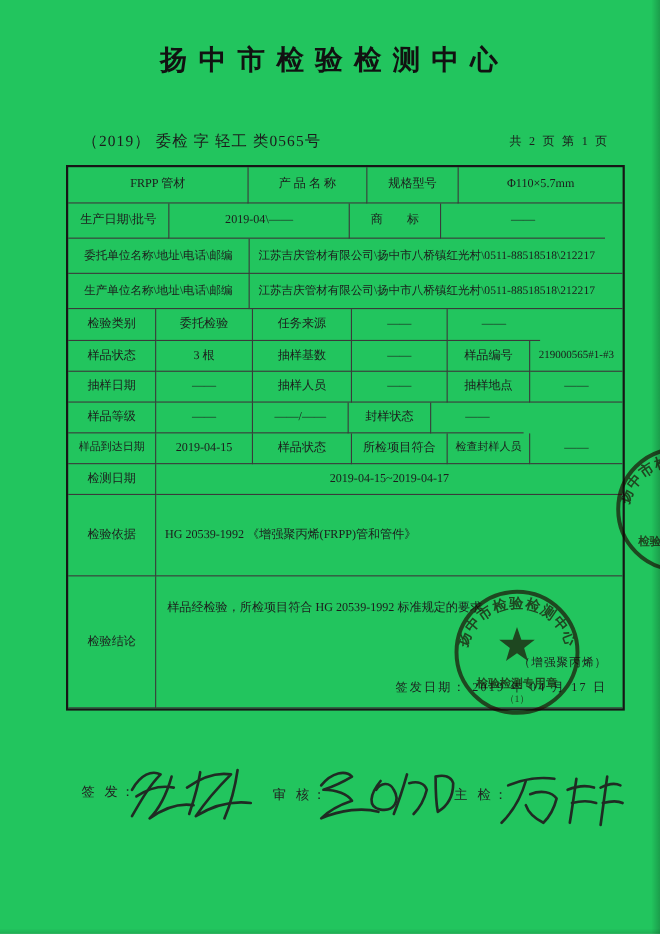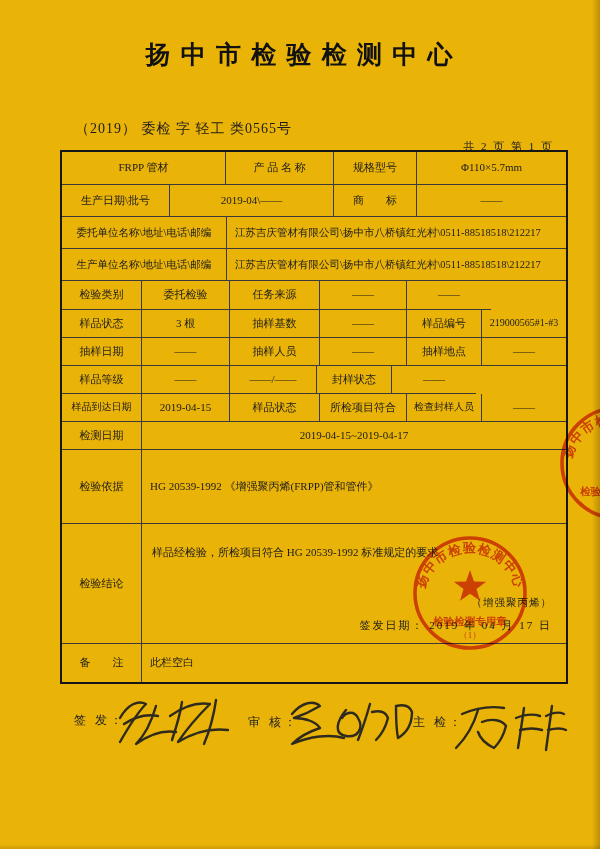--- a/index.html
+++ b/index.html
@@ -1,30 +1,30 @@
 <!DOCTYPE html>
 <html><head>
 <meta charset="utf-8">
 <style>
   html,body{margin:0;padding:0;background:#e8e8e8;}
   .page{
-    position:relative;width:600px;height:849px;background:#eab308;
+    position:relative;width:600px;height:849px;background:#22c55e;
     font-family:"Liberation Serif","DejaVu Serif",serif;color:#1c1c1c;
     overflow:hidden;margin:0 auto;
   }
   .org-title{
     position:absolute;top:38px;left:0;width:100%;text-align:center;
     font-size:25px;font-weight:bold;letter-spacing:2px;color:#111;
   }
   .report-title{
     position:absolute;top:82px;left:0;width:100%;text-align:center;
     font-size:24px;font-weight:bold;letter-spacing:5px;color:#111;
   }
   .report-no{position:absolute;top:120px;left:75px;font-size:14px;letter-spacing:1px;}
-  .page-info{position:absolute;top:139px;right:46px;font-size:11px;letter-spacing:2px;}
+  .page-info{position:absolute;top:121px;right:46px;font-size:11px;letter-spacing:2px;}
   .doc-table{
     position:absolute;left:60px;top:150px;width:504px;
     border:2px solid #161616;box-sizing:content-box;background:transparent;
   }
   .trow{display:flex;width:504px;}
   .cell{
     box-sizing:border-box;border-right:1px solid #3a3a3a;border-bottom:1px solid #3a3a3a;
     display:flex;align-items:center;justify-content:center;
     font-size:11px;text-align:center;overflow:hidden;line-height:1.25;
   }
@@ -61,21 +61,21 @@
   <div class="doc-table">
 
     <div class="trow" style="height:33px">
       <div class="cell" style="width:164px">FRPP 管材</div>
       <div class="cell" style="width:108px">产 品 名 称</div>
       <div class="cell" style="width:83px">规格型号</div>
       <div class="cell last" style="width:149px">Φ110×5.7mm</div>
     </div>
 
     <div class="trow" style="height:32px">
-      <div class="cell" style="width:108px">生产日期\批号</div>
+      <div class="cell" style="width:92px">生产日期\批号</div>
       <div class="cell" style="width:164px">2019-04\——</div>
       <div class="cell" style="width:83px">商　　标</div>
       <div class="cell last" style="width:149px">——</div>
     </div>
 
     <div class="trow" style="height:32px">
       <div class="cell small" style="width:165px">委托单位名称\地址\电话\邮编</div>
       <div class="cell small left last" style="width:339px">江苏吉庆管材有限公司\扬中市八桥镇红光村\0511-88518518\212217</div>
     </div>
 
@@ -139,24 +139,20 @@
 
     <div class="trow" style="height:120px">
       <div class="cell" style="width:80px">检验结论</div>
       <div class="cell last concl-cell" style="width:424px">
         <div class="concl-text">样品经检验，所检项目符合 HG 20539-1992 标准规定的要求</div>
         <div class="seal-note">（增强聚丙烯）</div>
         <div class="issue-date">签发日期： 2019 年 04 月 17 日</div>
       </div>
     </div>
 
-    <div class="trow lastrow" style="height:38px">
-      <div class="cell" style="width:80px">备　　注</div>
-      <div class="cell left last" style="width:424px">此栏空白</div>
-    </div>
 
   </div>
 
   <svg class="stamp" style="left:410px;top:533px" width="120" height="120" viewBox="0 0 120 120">
     <circle cx="60" cy="60" r="55" fill="none" stroke="#d9453f" stroke-width="3.6"></circle>
     <path id="sealArc1" d="M 15 80 A 47 47 0 1 1 105 80" fill="none"></path>
     <text font-size="13" font-weight="bold" fill="#d9453f" letter-spacing="1">
       <textPath href="#sealArc1" startOffset="50%" text-anchor="middle">扬中市检验检测中心</textPath>
     </text>
     <polygon fill="#d9453f" points="60,37 64,48.5 76.2,48.7 66.5,56.1 70,67.8 60,60.8 50,67.8 53.5,56.1 43.8,48.7 56,48.5"></polygon>

